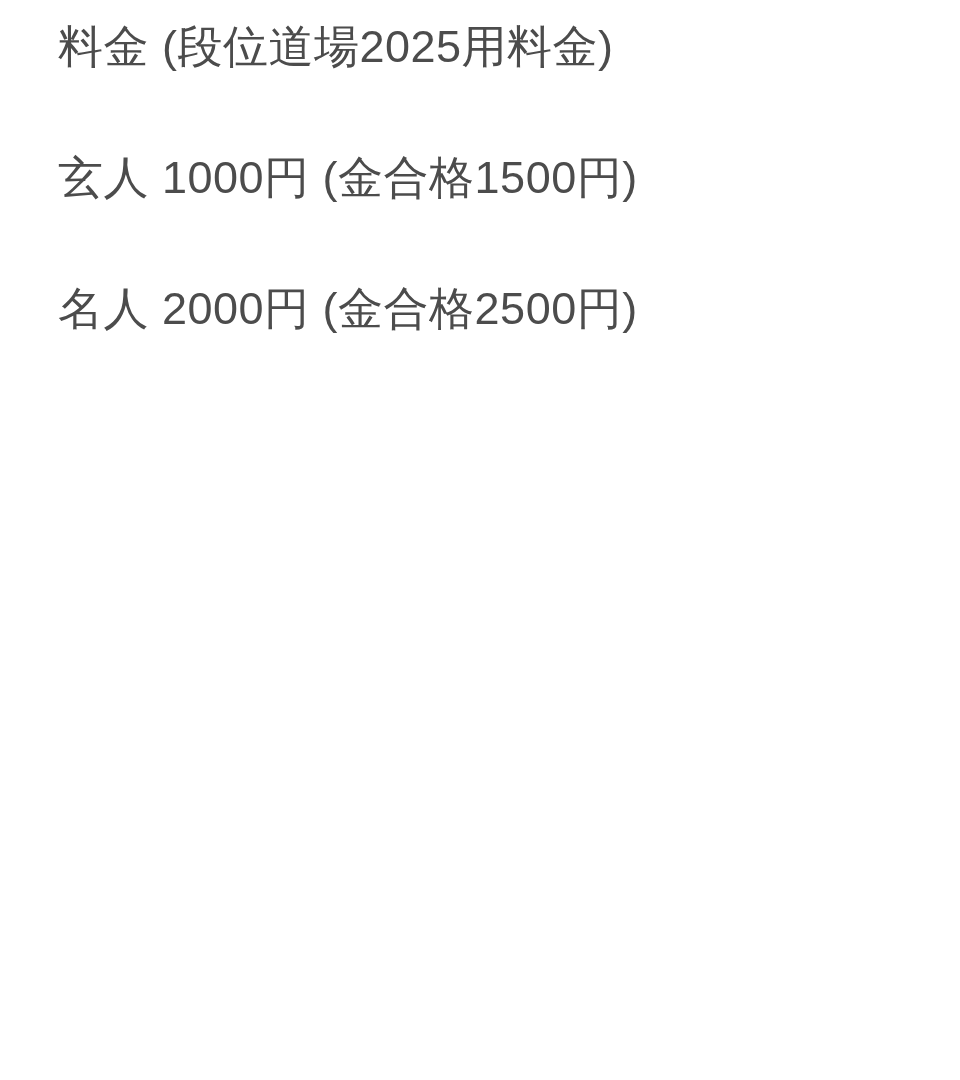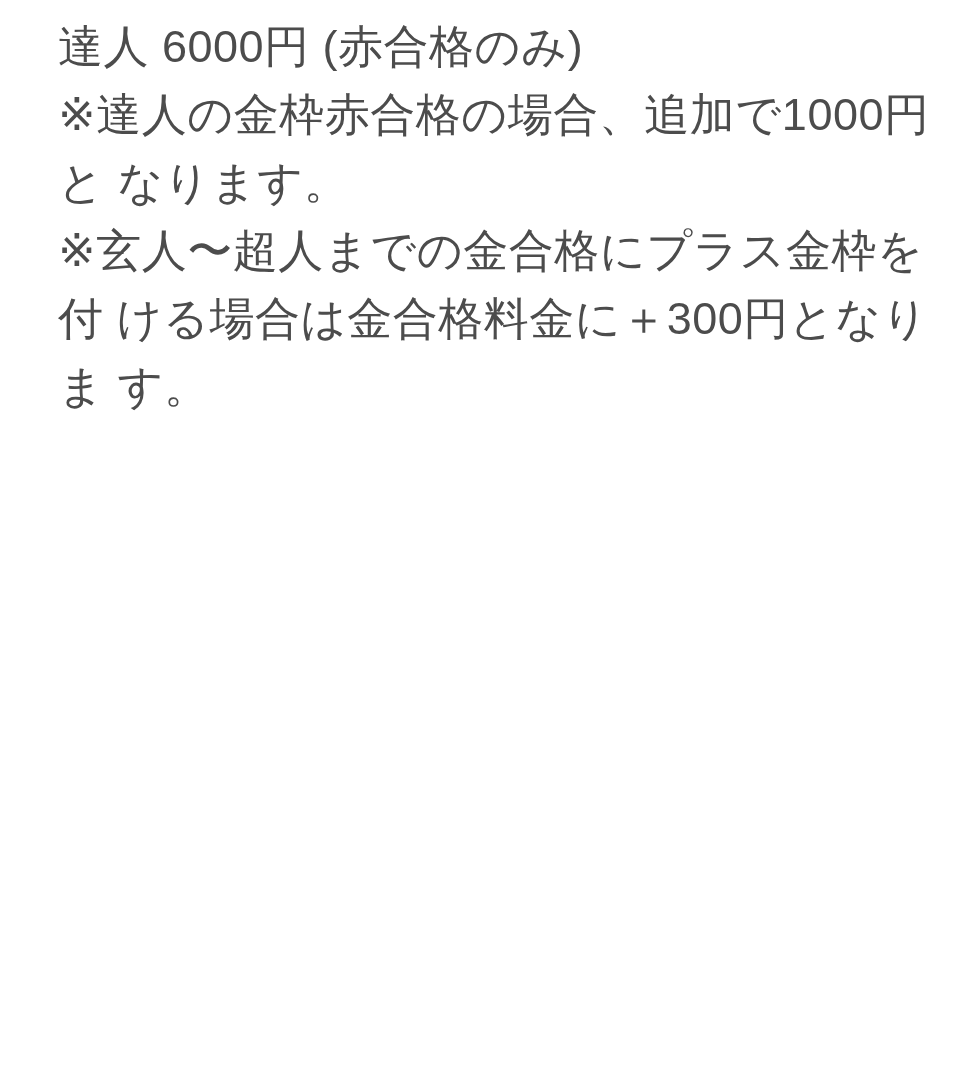--- a/index.html
+++ b/index.html
@@ -30,27 +30,22 @@
   }
   .note {
     white-space: pre-line; 
   }
 </style>
 </head>
 <body style="background: rgb(255, 255, 255);">
 
 <div class="page" style="background: rgb(255, 255, 255); color: rgb(76, 76, 76);">
 
+  <p class="line">料金 (段位道場2025用料金)</p>
 
 
+  <p class="line">玄人 1000円 (金合格1500円)</p>
+
+  <p class="line">名人 2000円 (金合格2500円)</p>
 
 
-
-  <div class="block">
-    <p class="line">達人 6000円 (赤合格のみ)</p>
-    <p class="note">※達人の金枠赤合格の場合、追加で1000円と
-なります。</p>
-    <p class="note">※玄人〜超人までの金合格にプラス金枠を付
-ける場合は金合格料金に＋300円となりま
-す。</p>
-  </div>
 
 </div>
 
 </body></html>

